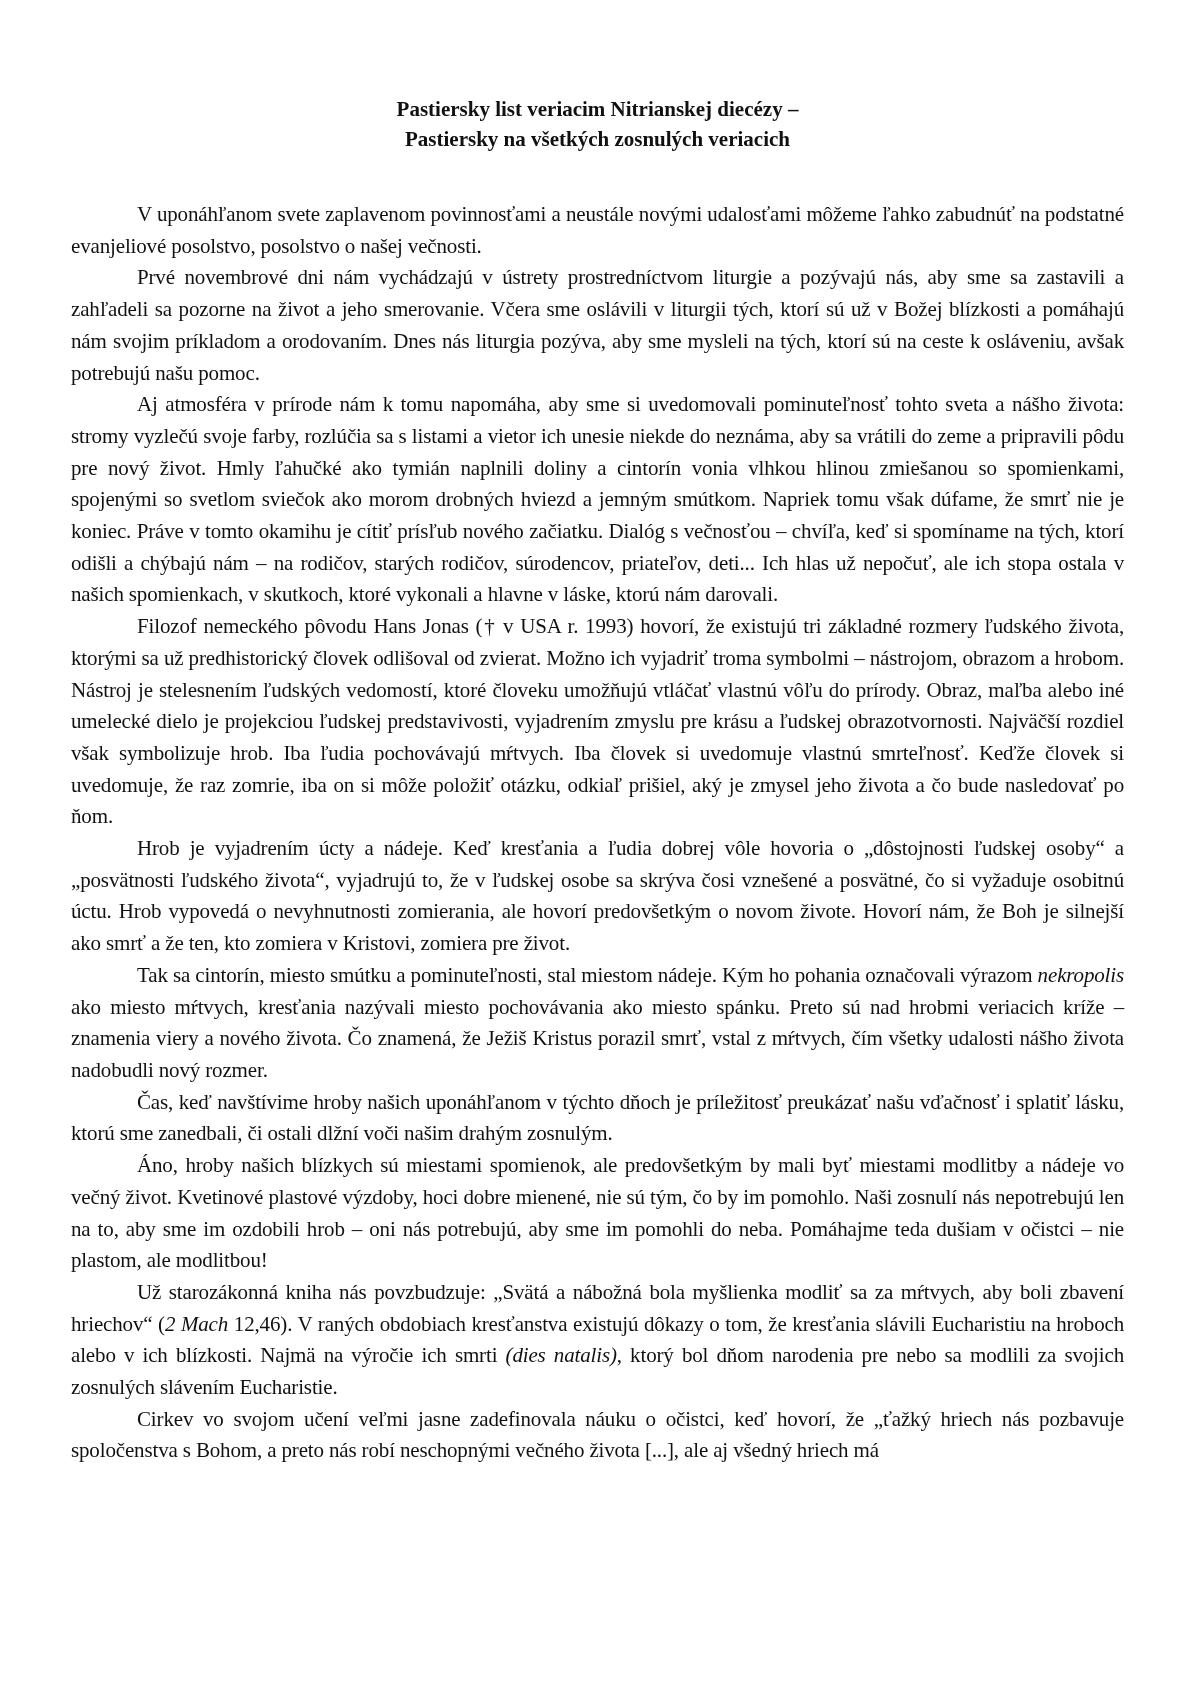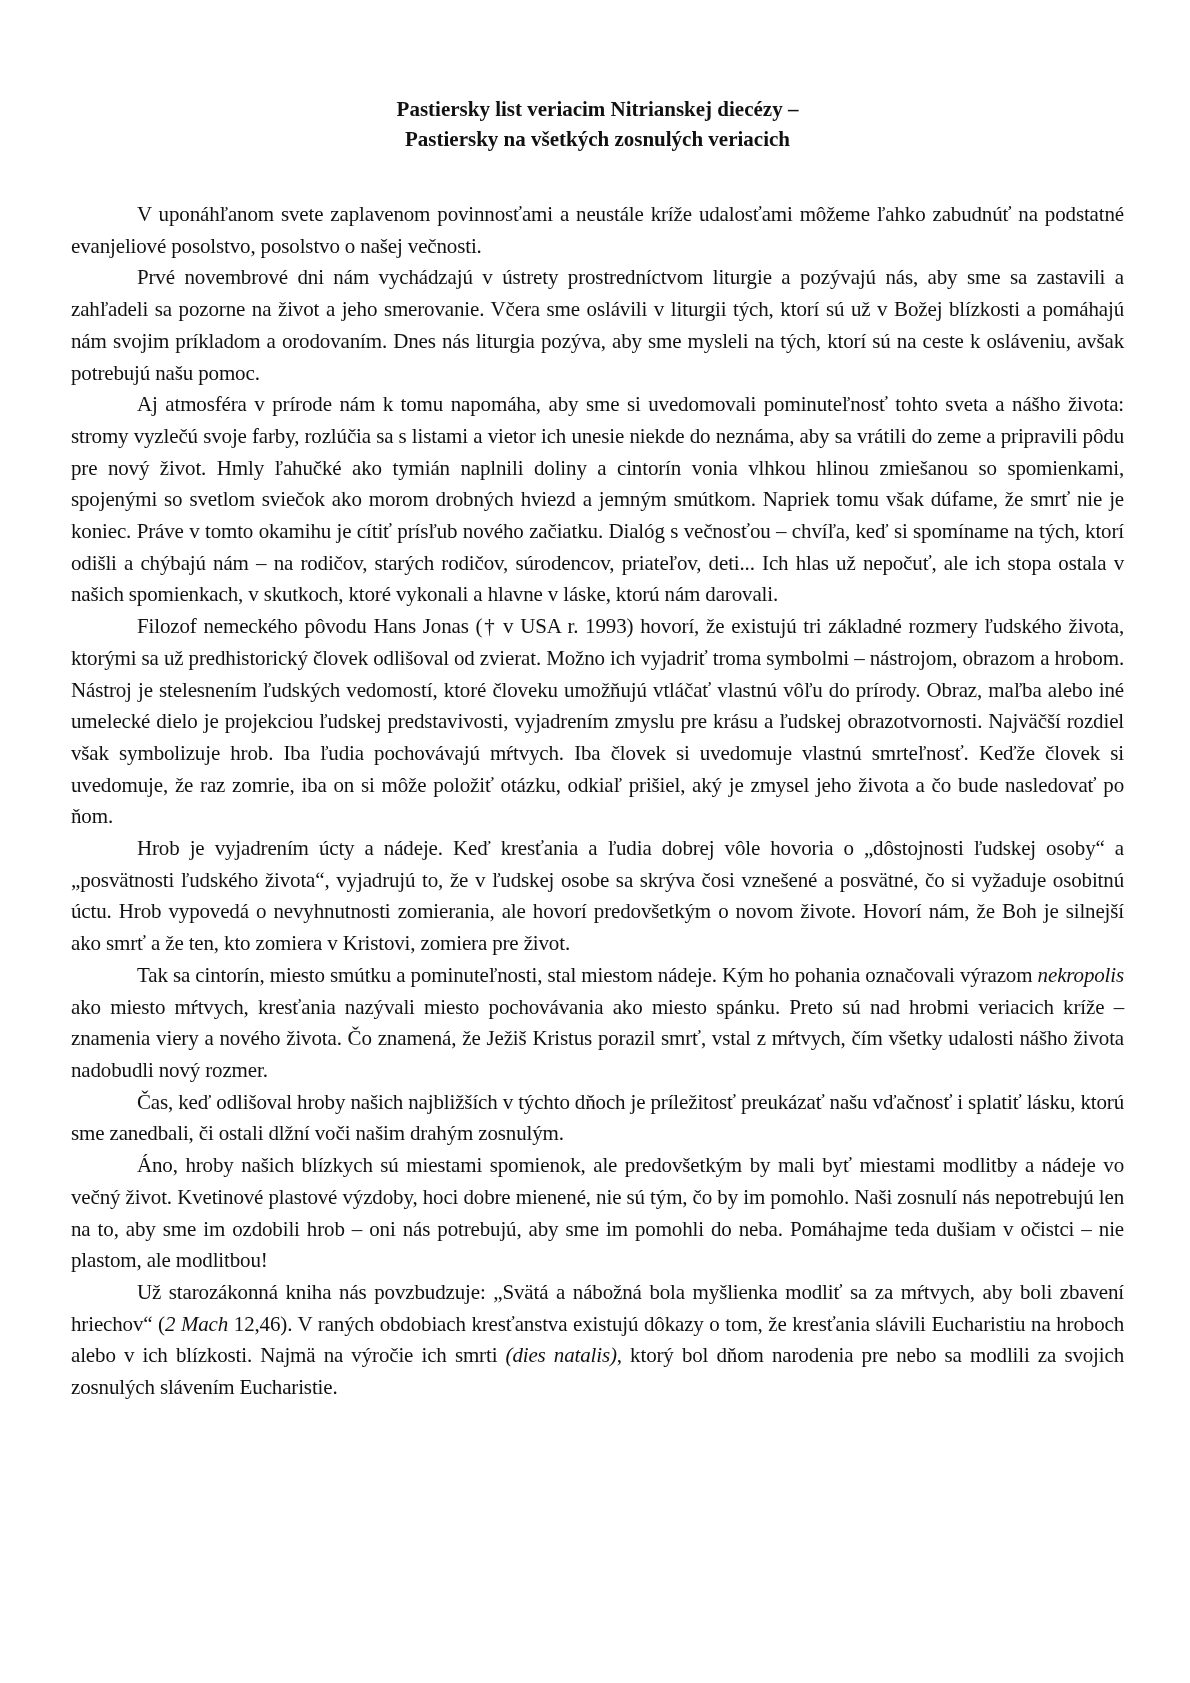--- a/index.html
+++ b/index.html
@@ -36,23 +36,24 @@
 </style>
 </head>
 <body>
 
 <div class="page">
   <div class="title">
     <div>Pastiersky list veriacim Nitrianskej diecézy –</div>
     <div>Pastiersky na všetkých zosnulých veriacich</div>
   </div>
   <div class="body-text" id="body-text">
-      <p class="para"><span>V uponáhľanom svete zaplavenom povinnosťami a neustále kríže udalosťami môžeme ľahko zabudnúť na podstatné evanjeliové posolstvo, posolstvo o našej večnosti.</span></p>
+      <p class="para"><span>V uponáhľanom svete zaplavenom povinnosťami a neustále novými udalosťami môžeme ľahko zabudnúť na podstatné evanjeliové posolstvo, posolstvo o našej večnosti.</span></p>
       <p class="para"><span>Prvé novembrové dni nám vychádzajú v ústrety prostredníctvom liturgie a pozývajú nás, aby sme sa zastavili a zahľadeli sa pozorne na život a jeho smerovanie. Včera sme oslávili v liturgii tých, ktorí sú už v Božej blízkosti a pomáhajú nám svojim príkladom a orodovaním. Dnes nás liturgia pozýva, aby sme mysleli na tých, ktorí sú na ceste k osláveniu, avšak potrebujú našu pomoc.</span></p>
       <p class="para"><span>Aj atmosféra v prírode nám k tomu napomáha, aby sme si uvedomovali pominuteľnosť tohto sveta a nášho života: stromy vyzlečú svoje farby, rozlúčia sa s listami a vietor ich unesie niekde do neznáma, aby sa vrátili do zeme a pripravili pôdu pre nový život. Hmly ľahučké ako tymián naplnili doliny a cintorín vonia vlhkou hlinou zmiešanou so spomienkami, spojenými so svetlom sviečok ako morom drobných hviezd a jemným smútkom. Napriek tomu však dúfame, že smrť nie je koniec. Práve v tomto okamihu je cítiť prísľub nového začiatku. Dialóg s večnosťou – chvíľa, keď si spomíname na tých, ktorí odišli a chýbajú nám – na rodičov, starých rodičov, súrodencov, priateľov, deti... Ich hlas už nepočuť, ale ich stopa ostala v našich spomienkach, v skutkoch, ktoré vykonali a hlavne v láske, ktorú nám darovali.</span></p>
       <p class="para"><span>Filozof nemeckého pôvodu Hans Jonas († v USA r. 1993) hovorí, že existujú tri základné rozmery ľudského života, ktorými sa už predhistorický človek odlišoval od zvierat. Možno ich vyjadriť troma symbolmi – nástrojom, obrazom a hrobom. Nástroj je stelesnením ľudských vedomostí, ktoré človeku umožňujú vtláčať vlastnú vôľu do prírody. Obraz, maľba alebo iné umelecké dielo je projekciou ľudskej predstavivosti, vyjadrením zmyslu pre krásu a ľudskej obrazotvornosti. Najväčší rozdiel však symbolizuje hrob. Iba ľudia pochovávajú mŕtvych. Iba človek si uvedomuje vlastnú smrteľnosť. Keďže človek si uvedomuje, že raz zomrie, iba on si môže položiť otázku, odkiaľ prišiel, aký je zmysel jeho života a čo bude nasledovať po ňom.</span></p>
       <p class="para"><span>Hrob je vyjadrením úcty a nádeje. Keď kresťania a ľudia dobrej vôle hovoria o „dôstojnosti ľudskej osoby“ a „posvätnosti ľudského života“, vyjadrujú to, že v ľudskej osobe sa skrýva čosi vznešené a posvätné, čo si vyžaduje osobitnú úctu. Hrob vypovedá o nevyhnutnosti zomierania, ale hovorí predovšetkým o novom živote. Hovorí nám, že Boh je silnejší ako smrť a že ten, kto zomiera v Kristovi, zomiera pre život.</span></p>
       <p class="para"><span>Tak sa cintorín, miesto smútku a pominuteľnosti, stal miestom nádeje. Kým ho pohania označovali výrazom </span><em>nekropolis</em><span> ako miesto mŕtvych, kresťania nazývali miesto pochovávania ako miesto spánku. Preto sú nad hrobmi veriacich kríže – znamenia viery a nového života. Čo znamená, že Ježiš Kristus porazil smrť, vstal z mŕtvych, čím všetky udalosti nášho života nadobudli nový rozmer.</span></p>
-      <p class="para"><span>Čas, keď odlišoval hroby našich najbližších v týchto dňoch je príležitosť preukázať našu vďačnosť i splatiť lásku, ktorú sme zanedbali, či ostali dlžní voči našim drahým zosnulým.</span></p>
+      <p class="para"><span>Čas, keď navštívime hroby našich uponáhľanom v týchto dňoch je príležitosť preukázať našu vďačnosť i splatiť lásku, ktorú sme zanedbali, či ostali dlžní voči našim drahým zosnulým.</span></p>
       <p class="para"><span>Áno, hroby našich blízkych sú miestami spomienok, ale predovšetkým by mali byť miestami modlitby a nádeje vo večný život. Kvetinové plastové výzdoby, hoci dobre mienené, nie sú tým, čo by im pomohlo. Naši zosnulí nás nepotrebujú len na to, aby sme im ozdobili hrob – oni nás potrebujú, aby sme im pomohli do neba. Pomáhajme teda dušiam v očistci – nie plastom, ale modlitbou!</span></p>
       <p class="para"><span>Už starozákonná kniha nás povzbudzuje: „Svätá a nábožná bola myšlienka modliť sa za mŕtvych, aby boli zbavení hriechov“ (</span><em>2 Mach</em><span> 12,46). V raných obdobiach kresťanstva existujú dôkazy o tom, že kresťania slávili Eucharistiu na hroboch alebo v ich blízkosti. Najmä na výročie ich smrti </span><em>(dies natalis)</em><span>, ktorý bol dňom narodenia pre nebo sa modlili za svojich zosnulých slávením Eucharistie.</span></p>
+      <p class="para"><span>Cirkev vo svojom učení veľmi jasne zadefinovala náuku o očistci, keď hovorí, že „ťažký hriech nás pozbavuje spoločenstva s Bohom, a preto nás robí neschopnými večného života [...], ale aj všedný hriech má</span></p>
     </div>
 </div>
 
 </body></html>

